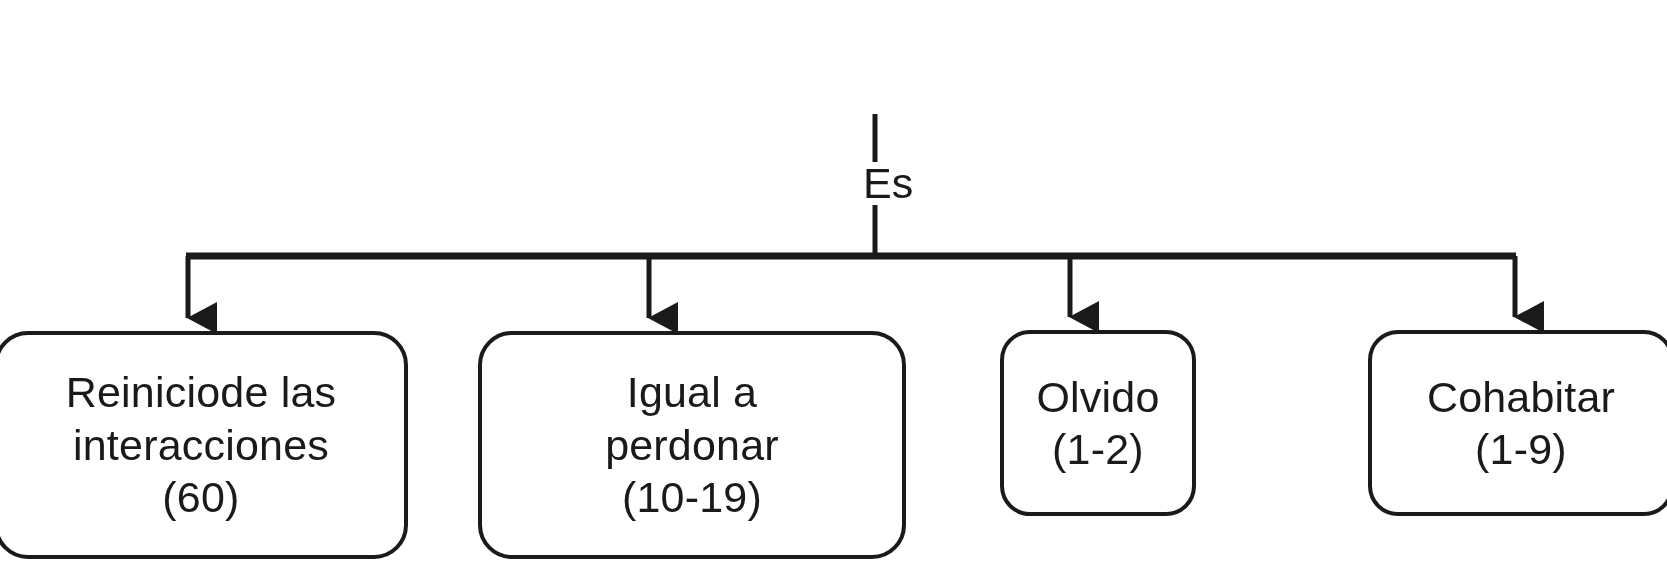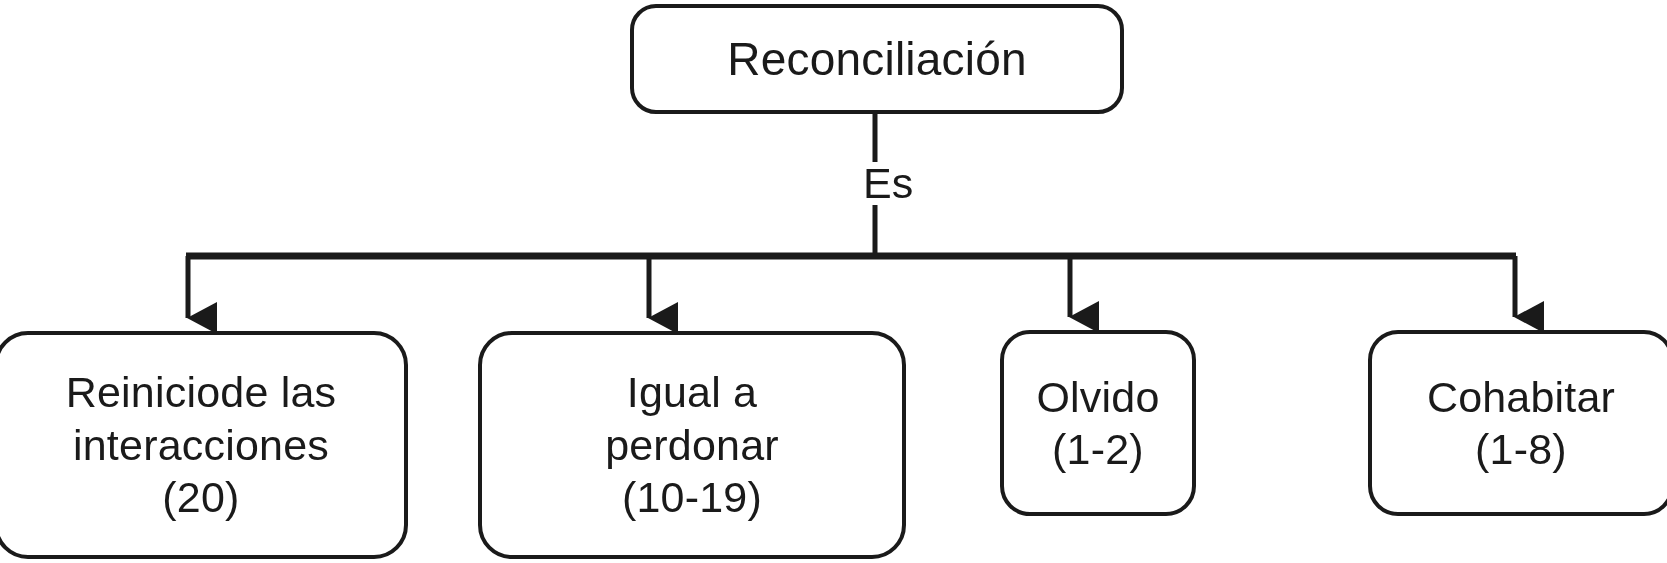--- a/index.html
+++ b/index.html
@@ -105,41 +105,38 @@
     <line x1="875" y1="114" x2="875" y2="256" stroke="#1a1a1a" stroke-width="5"></line>
 
     <line x1="186" y1="256" x2="1516" y2="256" stroke="#1a1a1a" stroke-width="7"></line>
 
     <line x1="188" y1="256" x2="188" y2="318" stroke="#1a1a1a" stroke-width="5" marker-end="url(#arrowhead)"></line>
     <line x1="649" y1="256" x2="649" y2="318" stroke="#1a1a1a" stroke-width="5" marker-end="url(#arrowhead)"></line>
     <line x1="1070" y1="256" x2="1070" y2="317" stroke="#1a1a1a" stroke-width="5" marker-end="url(#arrowhead)"></line>
     <line x1="1515" y1="256" x2="1515" y2="317" stroke="#1a1a1a" stroke-width="5" marker-end="url(#arrowhead)"></line>
   </svg>
 
-  <div class="node-box" id="node-root">
-    <span class="node-label">Reconciliación</span>
-  </div>
 
   <div class="edge-label" id="edge-label-es">Es</div>
 
   <div class="node-box" id="node-child-0">
     <span class="node-label">Reiniciode las
 interacciones
-(20)</span>
+(60)</span>
   </div>
 
   <div class="node-box" id="node-child-1">
     <span class="node-label">Igual a
 perdonar
 (10-19)</span>
   </div>
 
   <div class="node-box" id="node-child-2">
     <span class="node-label">Olvido
 (1-2)</span>
   </div>
 
   <div class="node-box" id="node-child-3">
     <span class="node-label">Cohabitar
-(1-8)</span>
+(1-9)</span>
   </div>
 
 </div>
 
 </body></html>

